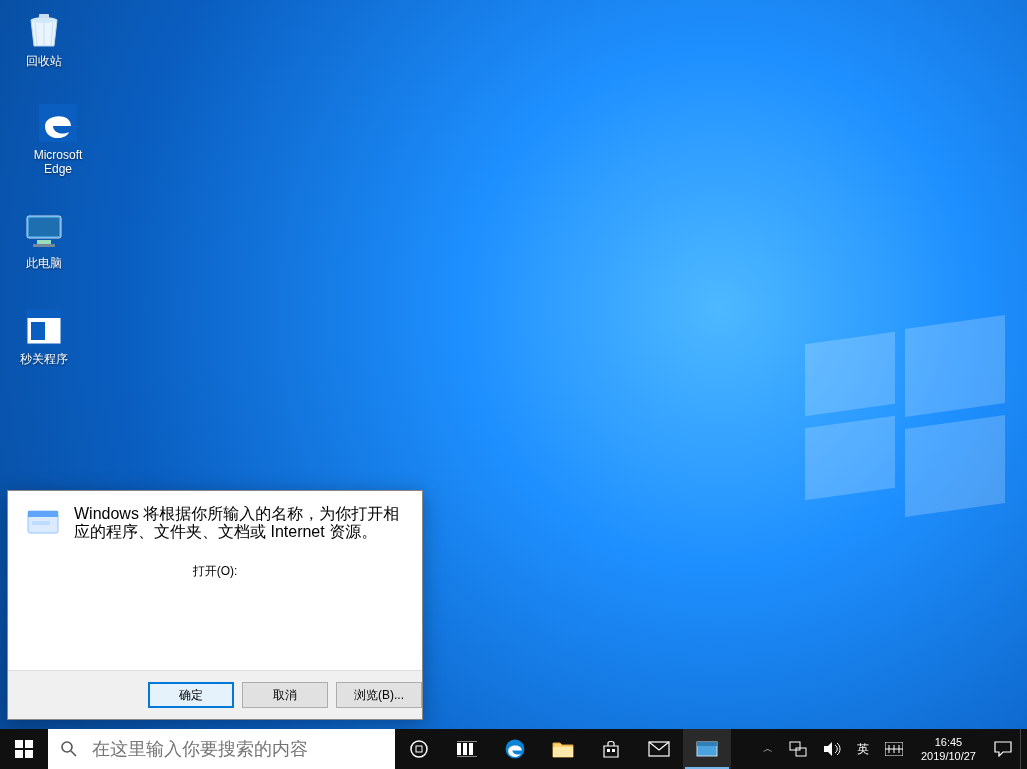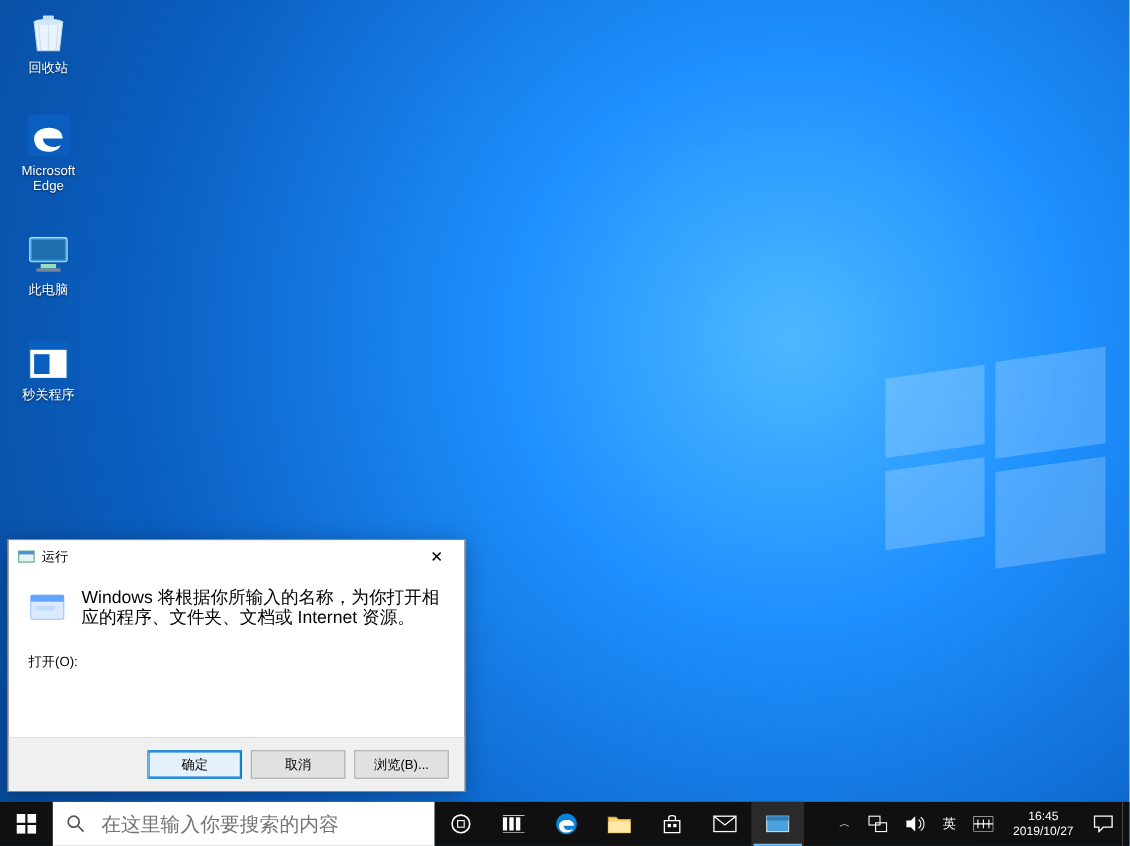--- a/index.html
+++ b/index.html
@@ -16,27 +16,27 @@
   
   .run{position:absolute;left:7px;top:490px;width:414px;height:228px;background:#fff;border:1px solid #888;box-shadow:0 4px 20px rgba(0,0,0,0.3);}
   .run .titlebar{height:30px;display:flex;align-items:center;padding:0 2px 0 8px;font-size:12px;color:#000;}
   .run .titlebar .ticon{width:16px;height:16px;margin-right:6px;}
   .run .titlebar .title{flex:1;}
   .run .titlebar .close{width:46px;height:30px;display:flex;align-items:center;justify-content:center;font-size:14px;font-family:Arial;color:#000;}
   .run .body{padding:14px 18px 0 18px;}
   .run .desc{display:flex;gap:14px;}
   .run .desc .bigicon{width:34px;height:34px;flex:0 0 34px;}
   .run .desc .txt{font-size:16px;line-height:18px;color:#000;}
-  .run .openrow{display:flex;align-items:center;margin-top:22px;gap:8px;}
+  .run .openrow{display:flex;align-items:center;margin-top:22px;gap:8px;flex-direction:column;}
   .run .openrow label{font-size:12px;color:#000;}
   .run .combo-wrap{position:relative;flex:1;border:2px solid #e81123;padding:2px;border-radius:2px;}
   .run .combo{width:100%;height:22px;border:1px solid #7a7a7a;display:flex;align-items:center;background:#fff;font-size:12px;padding:0 18px 0 4px;box-sizing:border-box;position:relative;}
   .run .combo .caret{position:absolute;right:4px;top:4px;font-size:10px;color:#555;}
   .run .combo .cursor{display:inline-block;width:1px;height:14px;background:#000;margin-left:1px;}
-  .run .btnrow{position:absolute;bottom:0;left:0;right:0;height:48px;background:#f0f0f0;display:flex;justify-content:flex-end;align-items:center;gap:8px;padding-right:14px;border-top:1px solid #ddd;}
+  .run .btnrow{position:absolute;bottom:0;left:0;right:0;height:48px;background:#f0f0f0;display:flex;justify-content:flex-end;align-items:center;gap:8px;border-top:1px solid #ddd;}
   .run .btn{min-width:84px;height:24px;border:1px solid #adadad;background:#e1e1e1;font-size:12px;display:flex;align-items:center;justify-content:center;color:#000;}
   .run .btn.primary{border:1px solid #0078d7;background:#e5f1fb;box-shadow:inset 0 0 0 1px #0078d7;}
 
   
   .taskbar{position:absolute;bottom:0;left:0;right:0;height:40px;background:#101010;display:flex;align-items:stretch;color:#fff;}
   .tb-start{width:48px;display:flex;align-items:center;justify-content:center;}
   .tb-search{flex:0 0 323px;background:#fff;display:flex;align-items:center;color:#888;padding:0 12px;gap:12px;}
   .tb-search input{flex:1;border:none;outline:none;font-size:18px;color:#333;background:transparent;}
   .tb-tasks{display:flex;}
   .tb-item{width:48px;display:flex;align-items:center;justify-content:center;position:relative;}
@@ -65,21 +65,21 @@
       <div class="glyph">
         <svg viewBox="0 0 42 42">
             <path d="M8 12 L34 12 L31 38 L11 38 Z" fill="#e8f4ff" stroke="#b8d4e8" stroke-width="1"></path>
             <path d="M12 12 L14 38 M21 12 L21 38 M30 12 L28 38" stroke="#cde" stroke-width="1"></path>
             <ellipse cx="21" cy="12" rx="13" ry="3" fill="#d0e8f8"></ellipse>
             <rect x="16" y="6" width="10" height="4" rx="1" fill="#cde"></rect>
           </svg>
       </div>
       <div class="label">回收站</div>
     </div>
-    <div class="dicon" style="left:6px;top:102px;">
+    <div class="dicon" style="left:20px;top:102px;">
       <div class="glyph">
         <svg viewBox="0 0 42 42">
             <rect x="2" y="2" width="38" height="38" fill="#0a5ec0"></rect>
             <path d="M8 24 C8 12 34 10 34 24 L16 24 C16 30 24 34 32 30 C30 38 8 40 8 24 Z" fill="#fff"></path>
           </svg>
       </div>
       <div class="label">Microsoft
 Edge</div>
     </div>
     <div class="dicon" style="left:6px;top:210px;">
@@ -99,30 +99,20 @@
             <rect x="4" y="4" width="34" height="34" fill="#fff" stroke="#0a5ec0"></rect>
             <rect x="4" y="4" width="34" height="8" fill="#0a5ec0"></rect>
             <rect x="8" y="16" width="14" height="18" fill="#0a5ec0"></rect>
           </svg>
       </div>
       <div class="label">秒关程序</div>
     </div>
   </div>
 
   <div class="run">
-    <div class="titlebar">
-      <span class="ticon">
-        <svg viewBox="0 0 16 16">
-            <rect x="1" y="3" width="14" height="10" fill="#e8f0f8" stroke="#5a8"></rect>
-            <rect x="1" y="3" width="14" height="3" fill="#4a90d9"></rect>
-          </svg>
-      </span>
-      <span class="title">运行</span>
-      <span class="close">✕</span>
-    </div>
     <div class="body">
       <div class="desc">
         <div class="bigicon">
           <svg viewBox="0 0 34 34">
               <rect x="2" y="6" width="30" height="22" rx="2" fill="#dbeafe" stroke="#93c5fd"></rect>
               <rect x="2" y="6" width="30" height="6" fill="#60a5fa"></rect>
               <rect x="6" y="16" width="18" height="4" fill="#bfdbfe"></rect>
             </svg>
         </div>
         <div class="txt">Windows 将根据你所输入的名称，为你打开相应的程序、文件夹、文档或 Internet 资源。</div>

